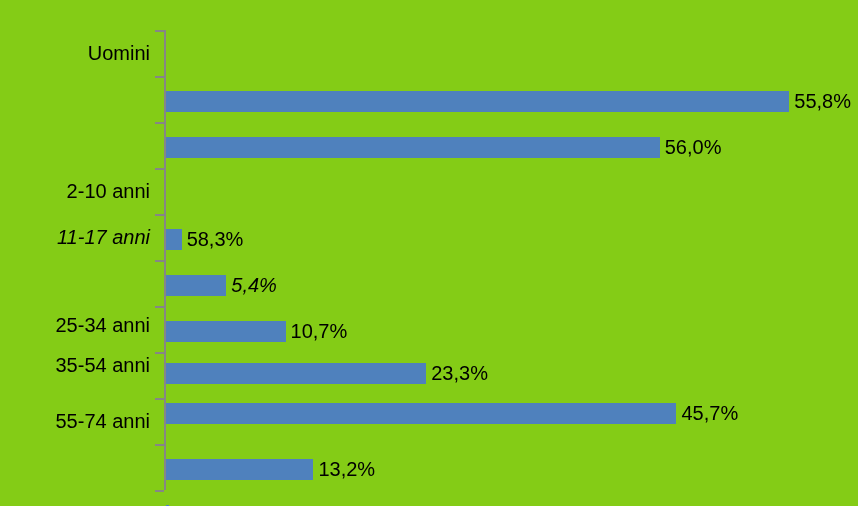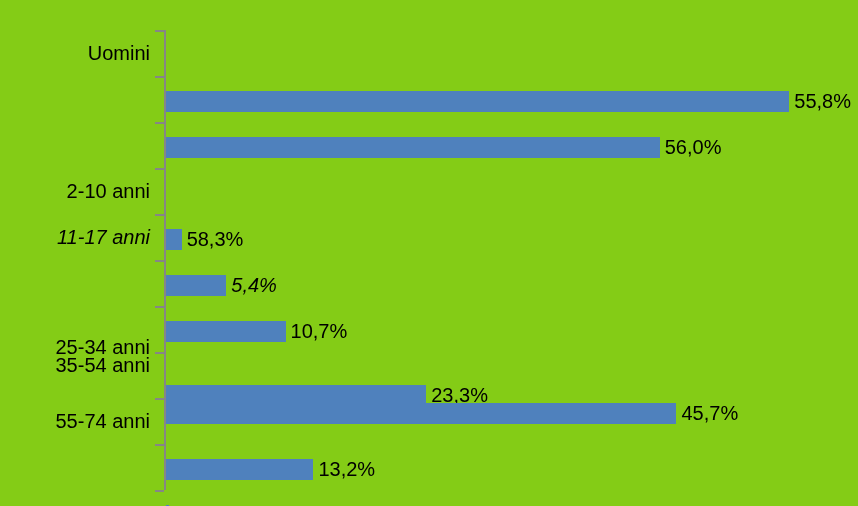--- a/index.html
+++ b/index.html
@@ -129,21 +129,21 @@
             <div class="bar" style="width: 60.318px; background: rgb(79, 129, 189);"></div>
             <span class="bar-value">5,4%</span>
           </div>
         </div>
         <div class="cat-slot" style="top: 230px;">
           <div class="bar-wrap">
             <div class="bar" style="width: 119.519px; background: rgb(79, 129, 189);"></div>
             <span class="bar-value">10,7%</span>
           </div>
         </div>
-        <div class="cat-slot" style="top: 294px;">
+        <div class="cat-slot" style="top: 272px;">
           <div class="cat-label">25-34 anni</div>
           <div class="bar-wrap">
             <div class="bar" style="width: 260.261px; background: rgb(79, 129, 189);"></div>
             <span class="bar-value">23,3%</span>
           </div>
         </div>
         <div class="cat-slot" style="top: 312px;">
           <div class="cat-label">35-54 anni</div>
           <div class="bar-wrap">
             <div class="bar" style="width: 510.469px; background: rgb(79, 129, 189);"></div>

